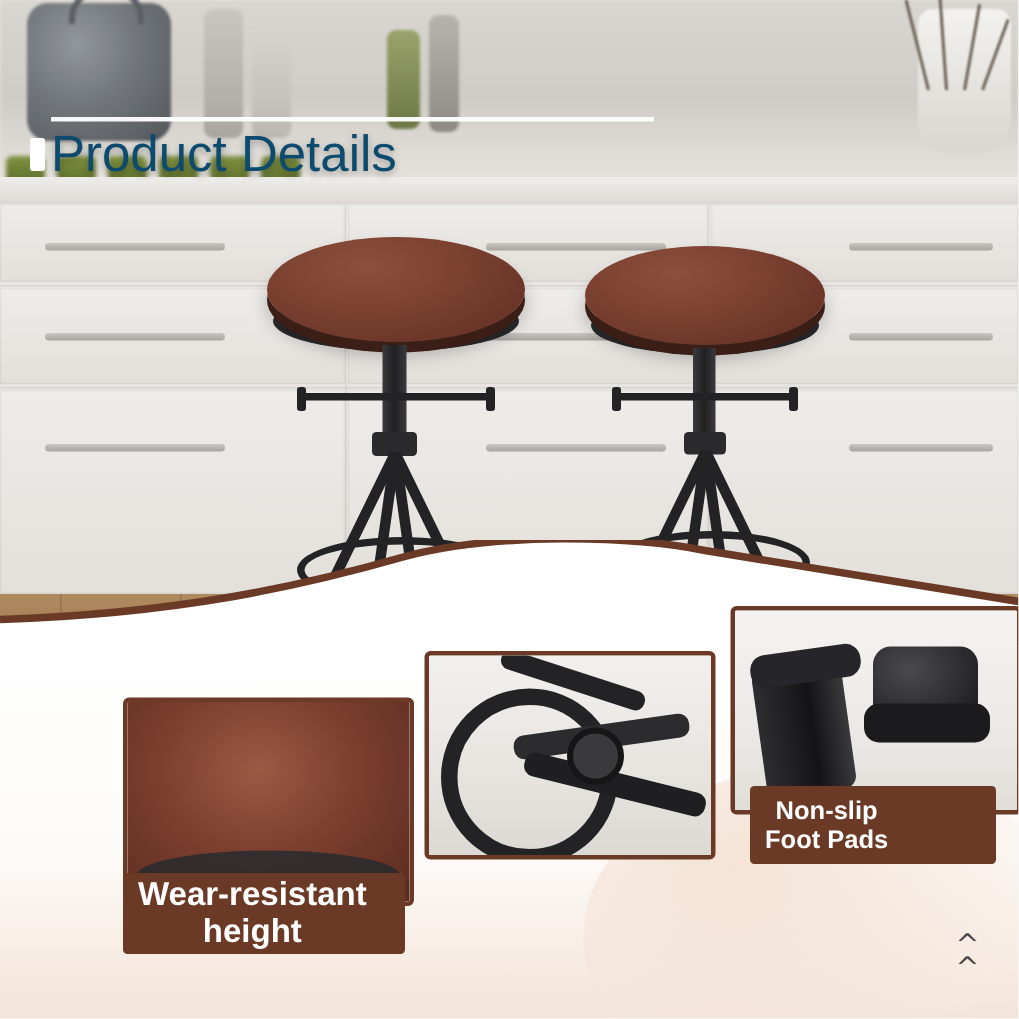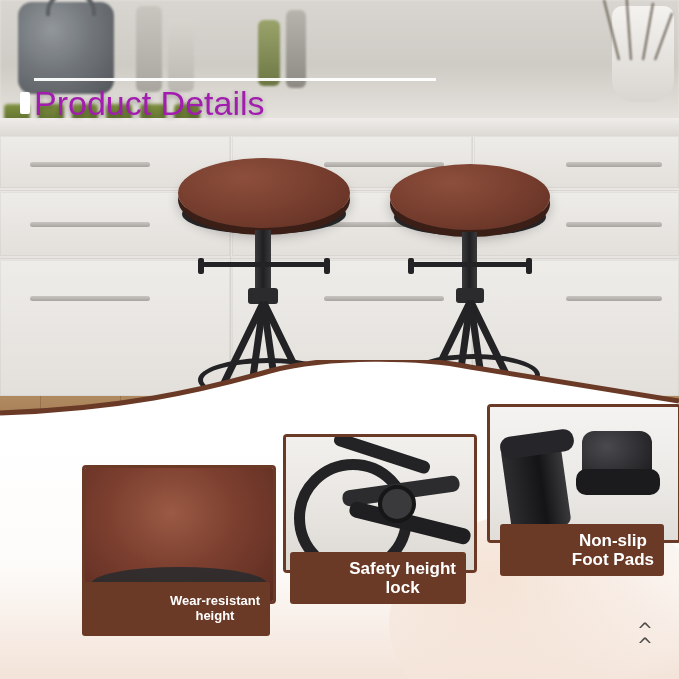--- a/index.html
+++ b/index.html
@@ -69,28 +69,28 @@
 
   
   .bottom{position:absolute;left:0;top:430px;width:679px;height:249px;
     background:linear-gradient(180deg,#ffffff 0%,#fdfbf9 55%,#f3e3d8 100%);}
   .swirl{position:absolute;right:-40px;bottom:-60px;width:330px;height:230px;border-radius:50%;
     background:radial-gradient(ellipse at 30% 30%,rgba(243,223,208,.85),rgba(247,235,227,.35) 60%,rgba(255,255,255,0) 72%);}
 
   .card{position:absolute;border:3px solid #6b3a27;border-radius:4px;overflow:hidden;background:#efe9e4;}
   .card .imgfill{position:absolute;inset:0;}
   .cardlabel{position:absolute;border-radius:3px;background:#6b3a27;color:#fff;
-    font-weight:bold;line-height:1.12;text-align:center;display:flex;align-items:center;justify-content:flex-end;
+    font-weight:bold;line-height:1.12;text-align:center;display:flex;align-items:center;justify-content:flex-start;
     padding:19px 10px;box-sizing:border-box;}
 
   
   .title{position:absolute;left:32px;top:22px;color:#ffffff;font-size:42px;font-weight:bold;
     letter-spacing:.5px;text-shadow:0 2px 5px rgba(0,0,0,.35);}
   .titleline{position:absolute;left:34px;top:78px;width:402px;height:3px;background:#ffffff;opacity:.95;}
-  .subtitle{position:absolute;left:34px;top:84px;color:#a21caf;font-size:34px;
+  .subtitle{position:absolute;left:34px;top:84px;color:#0c4a6e;font-size:34px;
     text-shadow:0 2px 5px rgba(0,0,0,.3);}
   .tickleft{position:absolute;left:20px;top:92px;width:10px;height:22px;background:#ffffff;border-radius:2px;}
 
   .chevrons{position:absolute;right:26px;bottom:26px;color:#2f2f2f;font-size:19px;line-height:15px;
     font-family:"DejaVu Sans",sans-serif;text-align:center;opacity:.85;}
 </style>
 </head>
 <body>
 
 <div class="stage">
@@ -201,41 +201,35 @@
   </svg>
 
   <div class="bottom">
     <div class="swirl"></div>
 
     <div class="card" style="left:82px;top:35px;width:188px;height:133px;">
       <div class="imgfill" style="background:
              radial-gradient(ellipse at 46% 34%,#9a5a44 0%,#7c3f2f 45%,#5a2b20 100%);"></div>
       <div style="position:absolute;left:6px;bottom:0;width:176px;height:34px;border-radius:50% 50% 0 0;background:#2b2b2d;opacity:.9;"></div>
     </div>
-    <div class="cardlabel" style="left:82px;top:152px;width:188px;height:54px;font-size:13px;">
+    <div class="cardlabel" style="left:82px;top:152px;width:188px;height:54px;font-size:22px;">
       <span>
         <span>Wear-resistant</span><br>
         <span>height</span>
       </span>
     </div>
 
     <div class="card" style="left:283px;top:4px;width:188px;height:133px;">
       <div class="imgfill" style="background:linear-gradient(180deg,#f2f0ed 0%,#e7e4e0 60%,#dcd8d3 100%);"></div>
       <div style="position:absolute;left:8px;top:22px;width:96px;height:96px;border:11px solid #232325;border-radius:50%;"></div>
       <div style="position:absolute;left:46px;top:10px;width:100px;height:13px;background:#232325;border-radius:6px;transform:rotate(18deg);"></div>
       <div style="position:absolute;left:56px;top:46px;width:118px;height:16px;background:#2c2c2e;border-radius:7px;transform:rotate(-8deg);"></div>
       <div style="position:absolute;left:62px;top:78px;width:124px;height:16px;background:#1f1f21;border-radius:7px;transform:rotate(14deg);"></div>
       <div style="position:absolute;left:92px;top:48px;width:30px;height:30px;border-radius:50%;background:#3a3a3d;border:4px solid #161617;"></div>
     </div>
-    <div class="cardlabel" style="left:290px;top:122px;width:176px;height:52px;font-size:17px;">
-      <span>
-        <span>Safety height</span><br>
-        <span>lock</span>
-      </span>
-    </div>
 
     <div class="card" style="left:487px;top:-26px;width:188px;height:133px;">
       <div class="imgfill" style="background:linear-gradient(180deg,#f5f3f1 0%,#eceae7 55%,#e1ded9 100%);"></div>
       <div style="position:absolute;left:16px;top:36px;width:60px;height:86px;background:linear-gradient(90deg,#2e2e31,#141416 60%,#3a3a3d);border-radius:8px;transform:rotate(-8deg);"></div>
       <div style="position:absolute;left:10px;top:26px;width:74px;height:22px;background:#26262a;border-radius:10px;transform:rotate(-8deg);"></div>
       <div style="position:absolute;left:92px;top:24px;width:70px;height:52px;background:radial-gradient(ellipse at 35% 30%,#4a4a4e,#17171a);border-radius:12px;"></div>
       <div style="position:absolute;left:86px;top:62px;width:84px;height:26px;background:#1b1b1e;border-radius:10px;"></div>
     </div>
     <div class="cardlabel" style="left:500px;top:94px;width:164px;height:52px;font-size:17px;">
       <span>

